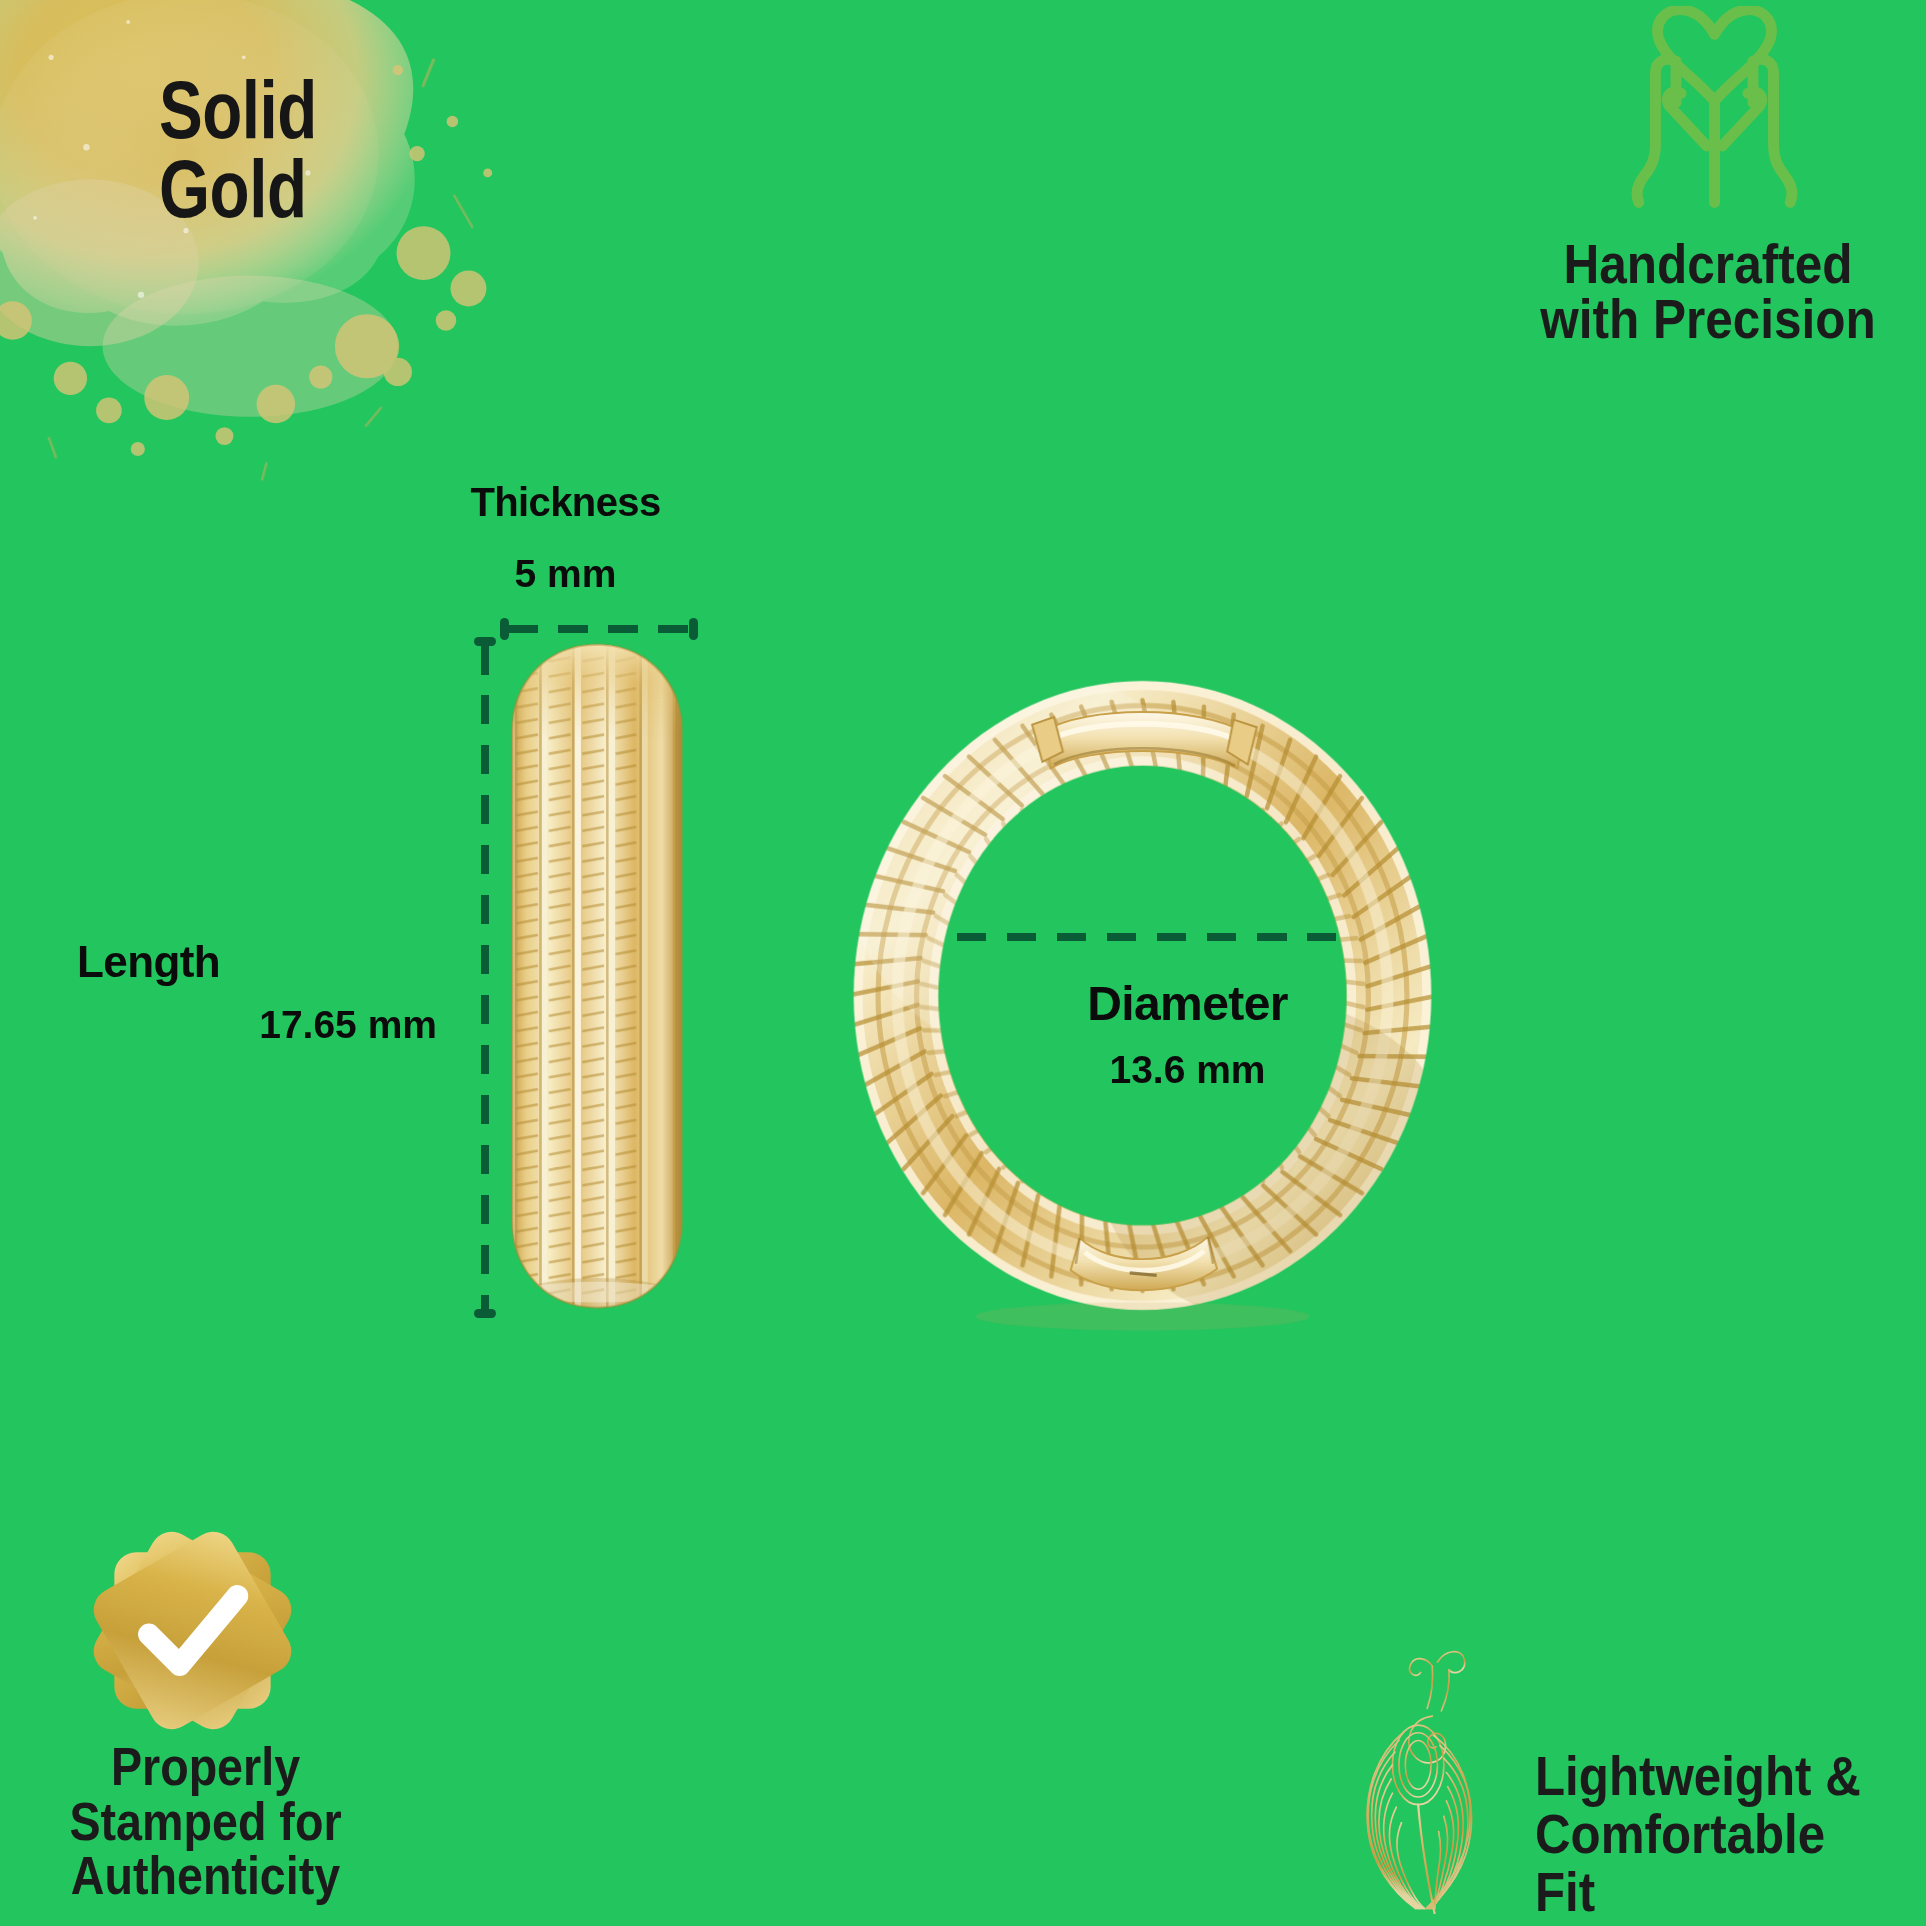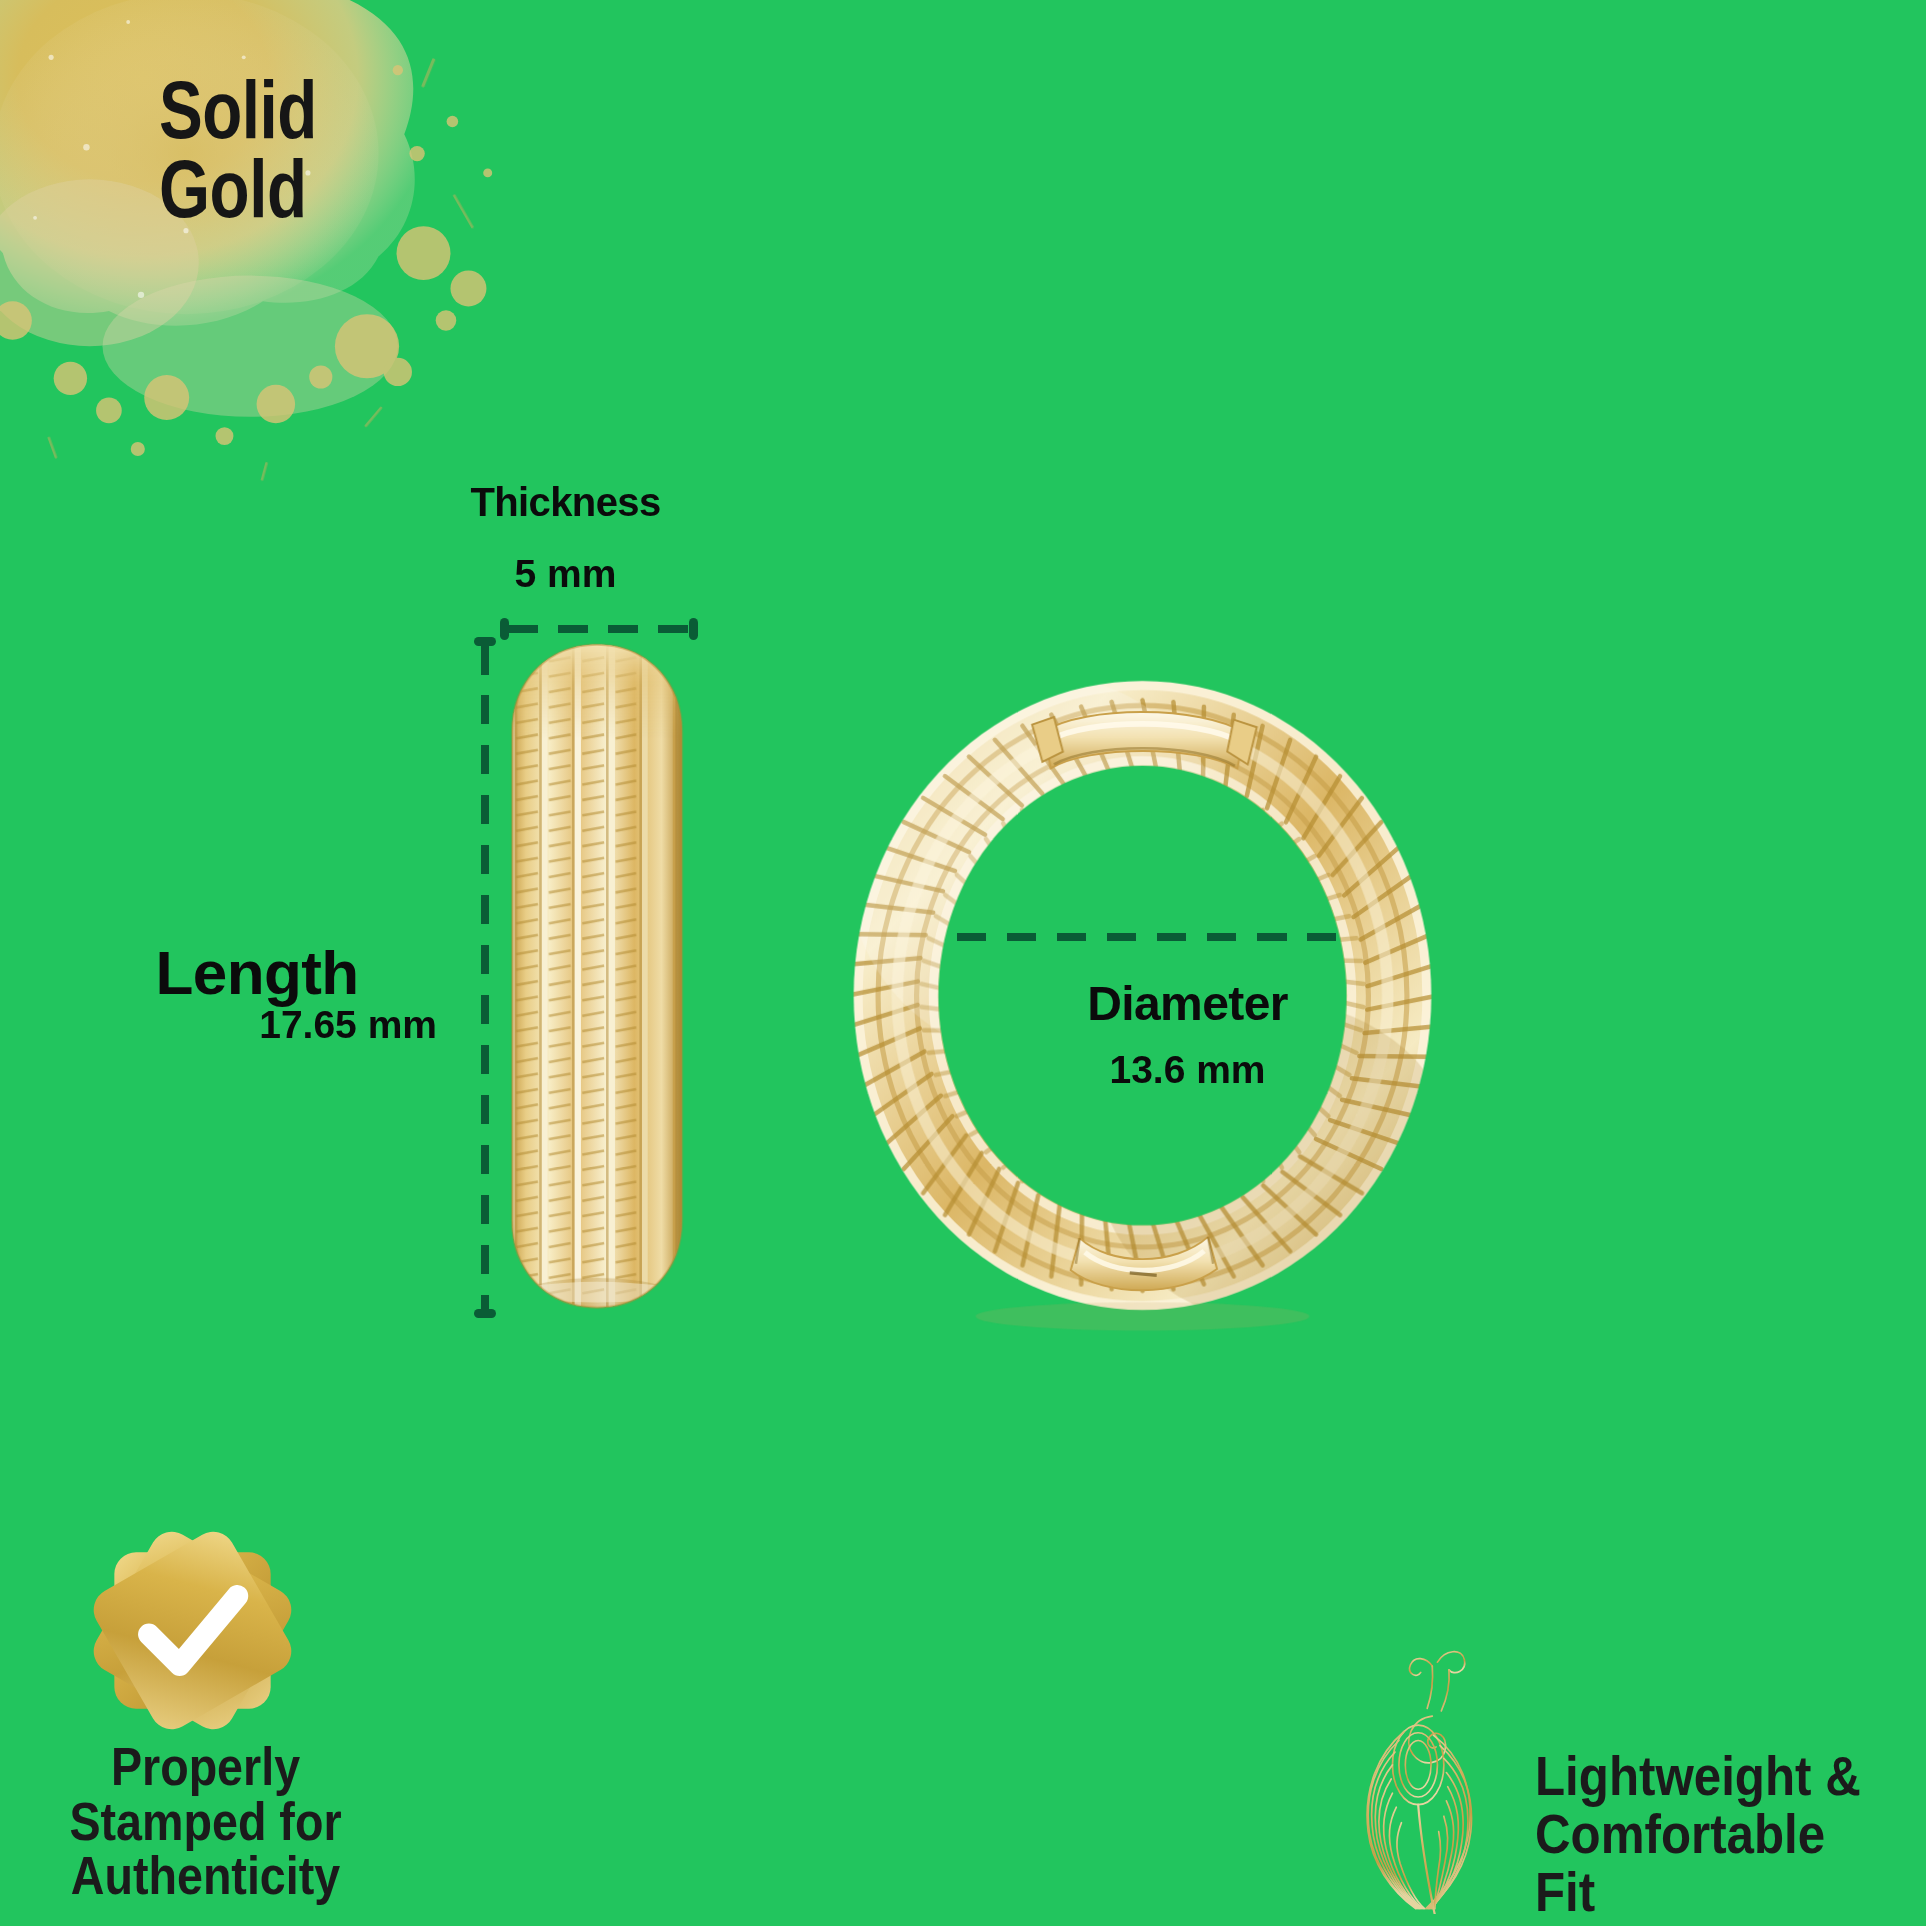--- a/index.html
+++ b/index.html
@@ -31,22 +31,22 @@
   
   #thickness-label {
     position:absolute; left:360px; top:480px; width:411px; text-align:center;
     font-weight:700; font-size:40px; color:#0b0b0b; letter-spacing:-0.6px;
   }
   #thickness-value {
     position:absolute; left:360px; top:552px; width:411px; text-align:center;
     font-weight:700; font-size:39px; color:#0b0b0b;
   }
   #length-label {
-    position:absolute; left:77px; top:937px; width:360px; text-align:center;
-    font-weight:700; font-size:62px; color:#0b0b0b; letter-spacing:-0.6px;
+    position:absolute; left:77px; top:937px; width:360px; text-align:left;
+    font-weight:700; font-size:44px; color:#0b0b0b; letter-spacing:-0.6px;
   }
   #length-value {
     position:absolute; left:77px; top:1003px; width:360px; text-align:right;
     font-weight:700; font-size:39px; color:#0b0b0b;
   }
   #diameter-label {
     position:absolute; left:950px; top:976px; width:475px; text-align:center;
     font-weight:700; font-size:48px; color:#0b0b0b; letter-spacing:-0.6px;
   }
   #diameter-value {
@@ -173,20 +173,48 @@
           <circle cx="420" cy="150" r="3"></circle>
         <circle cx="520" cy="330" r="4"></circle>
           <circle cx="260" cy="520" r="5"></circle>
       </g>
     </svg>
   </div>
 
   <div id="solid-gold-text">Solid
 Gold</div>
 
+  <div id="handcrafted-badge">
+    <div id="hands-heart-icon">
+      <svg viewBox="0 0 360 330" width="231" height="212" fill="none" stroke="#6abf4b" stroke-width="17" stroke-linecap="round" stroke-linejoin="round">
+
+        <path d="M180 148
+                 C 150 112 118 96 98 62
+                 C 78 26 106 2 132 6
+                 C 154 9 170 26 180 44
+                 C 190 26 206 9 228 6
+                 C 254 2 282 26 262 62
+                 C 242 96 210 112 180 148 Z"></path>
+
+        <path d="M120 86 C 104 78 88 86 88 104 L88 214
+                 C 88 244 78 254 68 268 C 58 282 58 296 62 306"></path>
+        <path d="M120 86 L120 150"></path>
+        <path d="M128 136 C 112 128 100 142 110 156 L 168 218"></path>
+
+        <path d="M240 86 C 256 78 272 86 272 104 L272 214
+                 C 272 244 282 254 292 268 C 302 282 302 296 298 306"></path>
+        <path d="M240 86 L240 150"></path>
+        <path d="M232 136 C 248 128 260 142 250 156 L 192 218"></path>
+
+        <path d="M180 148 L180 306"></path>
+      </svg>
+    </div>
+    <div id="handcrafted-text">Handcrafted
+with Precision</div>
+  </div>
 
   <div id="thickness-label">Thickness</div>
   <div id="thickness-value">5 mm</div>
 
   <div id="length-label">Length</div>
   <div id="length-value">17.65 mm</div>
 
   <div id="diameter-label">Diameter</div>
   <div id="diameter-value">13.6 mm</div>
 

